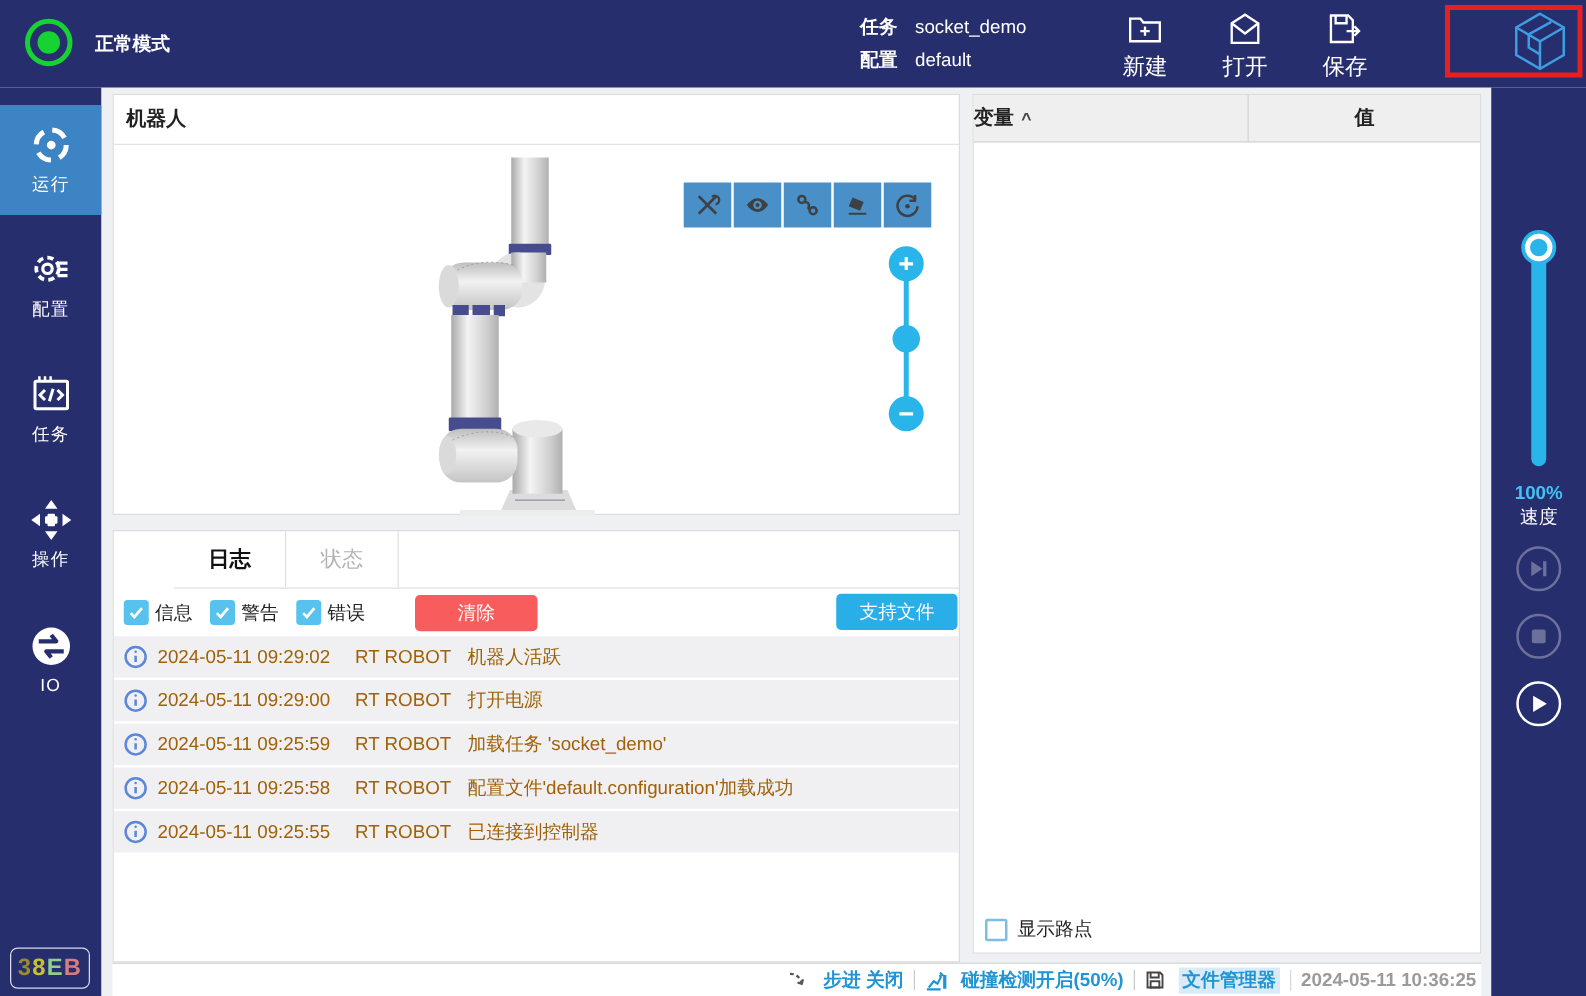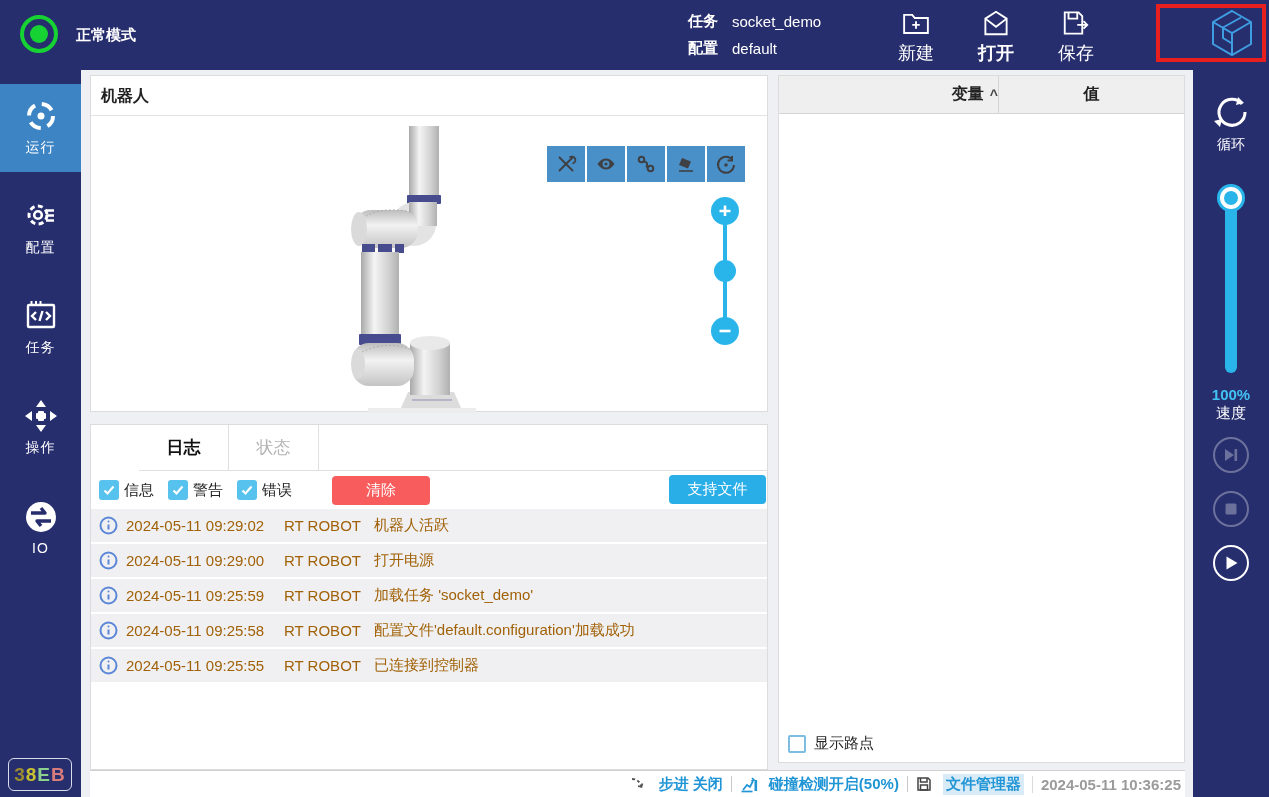--- a/index.html
+++ b/index.html
@@ -69,21 +69,21 @@
   .log-rows { position:absolute; left:0; top:84px; width:676px; }
   .log-row { height:33px; margin-bottom:2px; background:#f0f0f3; display:flex; align-items:center; font-size:15px; color:#a16207; }
   .log-row .info-ic { margin-left:8px; width:19px; height:19px; }
   .log-row .t { margin-left:8px; width:158px; }
   .log-row .s { width:88px; }
   .log-row .m { margin-left:2px; }
 
   
   .vars-panel { left:778px; top:75px; width:407px; height:688px; }
   .vars-head { display:flex; height:38px; background:#efefef; border-bottom:1px solid #d5d5d5; font-size:16px; font-weight:bold; }
-  .vars-head .c1 { width:220px; border-right:1px solid #d5d5d5; display:flex; align-items:center; justify-content:flex-end; gap:6px; cursor:pointer; }
+  .vars-head .c1 { width:220px; border-right:1px solid #d5d5d5; display:flex; align-items:center; justify-content:flex-start; gap:6px; cursor:pointer; }
   .vars-head .c2 { flex:1; display:flex; align-items:center; justify-content:center; }
   .caret { font-size:14px; font-weight:bold; color:#444; }
   .wp-row { position:absolute; left:9px; bottom:9px; display:flex; align-items:center; }
   .wp-cb { width:18px; height:18px; border:2px solid #7cbde2; border-radius:2px; background:#fff; margin-right:8px; cursor:pointer; }
   .wp-lbl { font-size:15px; }
 
   
   .statusbar { left:90px; top:770px; width:1095px; height:27px; background:#fff; border-top:1px solid #d0d0d0; display:flex; align-items:center; justify-content:flex-end; font-size:15px; }
   .sb-item { display:flex; align-items:center; gap:11px; color:#2095d5; font-weight:bold; cursor:pointer; padding:0 8px; }
   .sb-sep { width:1px; height:16px; background:#c9c9c9; }
@@ -110,21 +110,21 @@
     </div>
   </div>
 
   <div class="top-action" style="left:888px;">
     <svg viewBox="0 0 24 24" fill="none" stroke="#fff" stroke-width="1.5">
       <path d="M2.5 5.5 H9 l2 2.5 H21.5 V20 H2.5 Z"></path>
         <path d="M12 10.5 v6 M9 13.5 h6"></path>
     </svg>
     <span class="cap">新建</span>
   </div>
-  <div class="top-action" style="left:968px;font-weight:bold;">
+  <div class="top-action" style="left:968px;">
     <svg viewBox="0 0 24 24" fill="none" stroke="#fff" stroke-width="1.5">
       <path d="M3.5 8.5 L12 3 l8.5 5.5 V21 H3.5 Z"></path>
         <path d="M3.5 8.5 L12 15 l8.5 -6.5"></path>
     </svg>
     <span class="cap">打开</span>
   </div>
   <div class="top-action" style="left:1048px;">
     <svg viewBox="0 0 24 24" fill="none" stroke="#fff" stroke-width="1.5">
       <path d="M3 3.5 H14 l3 3 V20.5 H3 Z"></path>
         <path d="M6 3.5 v5 h7 v-5"></path>
@@ -185,28 +185,20 @@
 
   <div class="code-badge">
     <span style="color:#9a8b30;">3</span>
     <span style="color:#c9c22f;">8</span>
     <span style="color:#8ed08e;">E</span>
     <span style="color:#d97c7c;">B</span>
   </div>
 </div>
 
 <div class="abs rsidebar">
-  <div class="loop-item">
-    <svg viewBox="0 0 40 40" fill="none" stroke="#fff" stroke-width="3">
-      <path d="M31 12 a13 13 0 1 0 3 8"></path>
-      <path d="M27 5 l6 6 -8 2" fill="#fff" stroke="none"></path>
-      <path d="M9 35 l-6 -6 8 -2" fill="#fff" stroke="none"></path>
-    </svg>
-    <span class="cap">循环</span>
-  </div>
 
   <div class="speed-track"></div>
   <div class="speed-handle"></div>
   <div class="speed-pct">100%</div>
   <div class="speed-cap">速度</div>
 
   <div class="pb-btn" style="top:367px;">
     <svg viewBox="0 0 16 16" fill="rgba(255,255,255,.32)">
       <path d="M2 2 l9 6 -9 6 Z"></path>
         <rect x="11.5" y="2" width="2.6" height="12"></rect>

